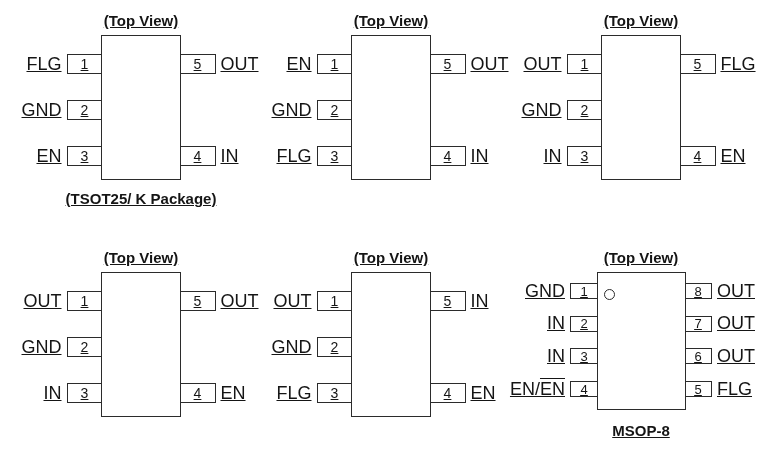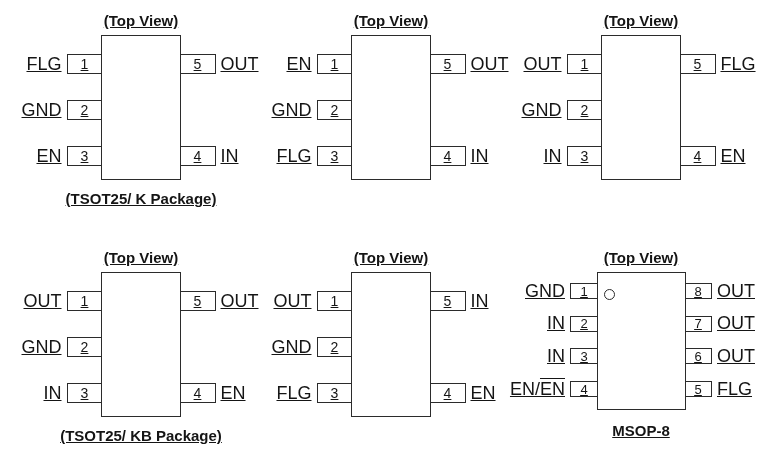--- a/index.html
+++ b/index.html
@@ -194,21 +194,20 @@
               <span class="pbox">5</span>
               <span class="plabel">OUT</span>
             </div>
             <div class="prow"></div>
             <div class="prow">
               <span class="pbox">4</span>
               <span class="plabel">EN</span>
             </div>
           </div>
       </div>
-      <div class="caption">(TSOT25/ KB Package)</div>
     </div>
   </div>
 
   <div class="cell c2">
     <div class="pkg">
       <div class="title">(Top View)</div>
       <div class="mid">
         <div class="pins left">
             <div class="prow">
               <span class="plabel">OUT</span>

